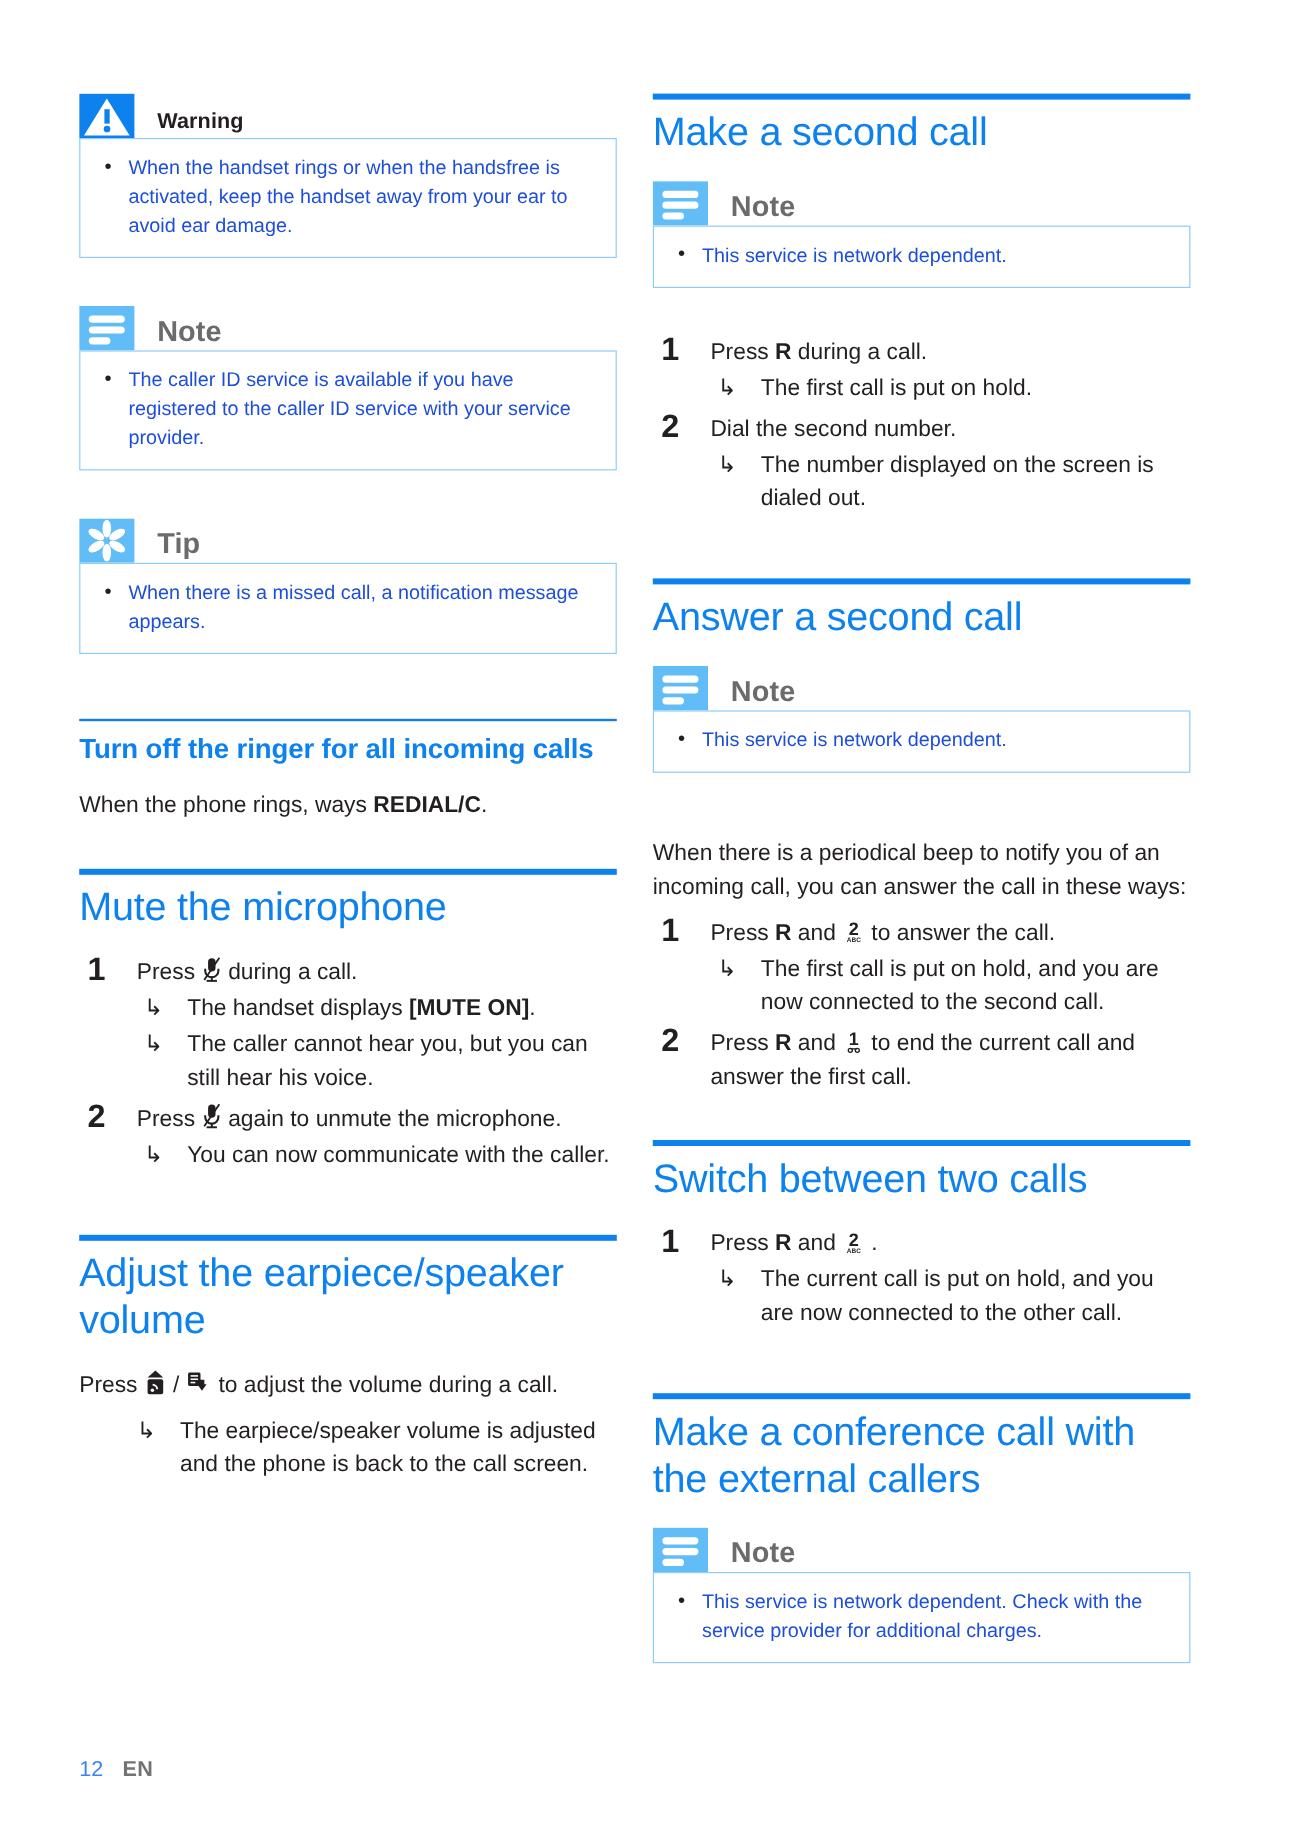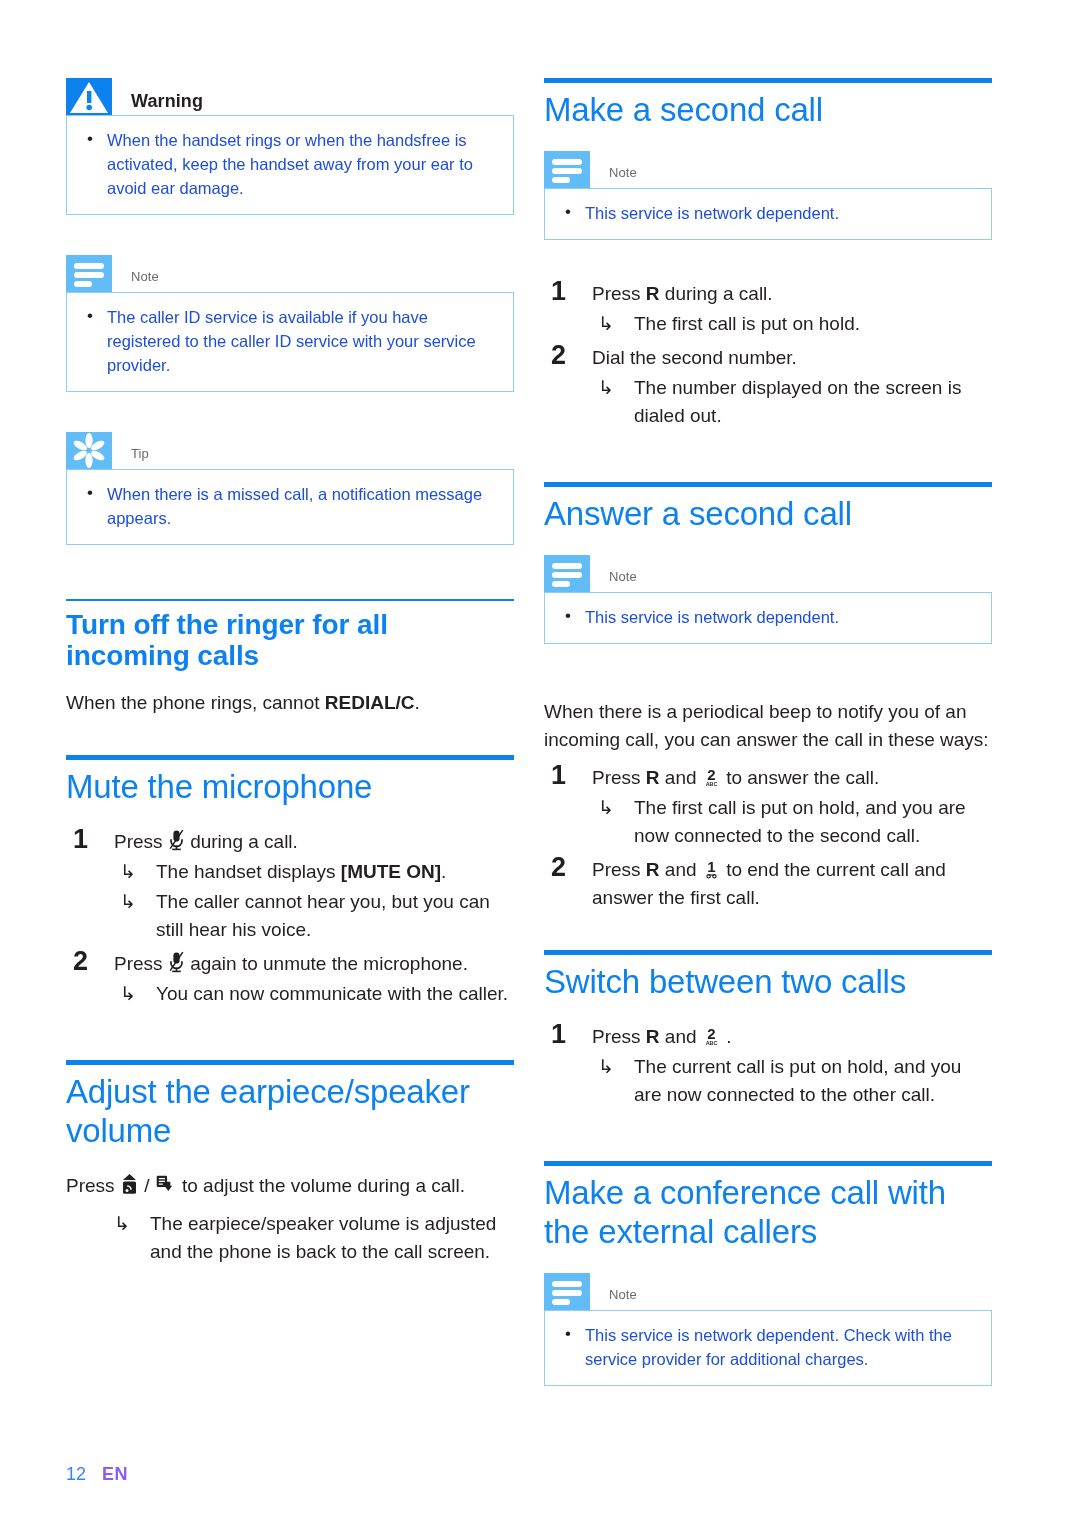--- a/index.html
+++ b/index.html
@@ -37,25 +37,25 @@
     height: 37px;
   }
   .callout-icon {
     width: 52px; height: 37px;
     flex: 0 0 52px;
     position: relative;
     display: block;
   }
   .callout-icon svg { display: block; width: 52px; height: 37px; }
   .callout-title {
-    font-size: 13px;
+    font-size: 24px;
     color: #6b6b6b;
     padding-left: 13px;
     line-height: 30px;
-    font-weight: 400;
+    font-weight: 700;
     letter-spacing: 0.1px;
   }
   .callout-title.warn {
     color: #231f20;
     font-weight: 700;
     font-size: 18px;
     line-height: 28px;
   }
   .callout-body {
     border: 1px solid #8ecdf5;
@@ -92,21 +92,21 @@
   h1.sec {
     margin: 0 0 22px 0;
     font-size: 33px;
     line-height: 39px;
     font-weight: 400;
     color: #0d82ee;
     letter-spacing: -0.2px;
   }
   h2.sub {
     margin: 0 0 18px 0;
-    font-size: 28px;
+    font-size: 23px;
     line-height: 31px;
     font-weight: 700;
     color: #0d82ee;
     letter-spacing: -0.1px;
   }
 
   
   p.body {
     margin: 0 0 24px 0;
     font-size: 19px;
@@ -187,21 +187,21 @@
     left: 66px;
     bottom: 42px;
     font-size: 18px;
     line-height: 22px;
   }
   .footer .pg {
     color: #3b82f6;
     margin-right: 16px;
   }
   .footer .lang {
-    color: #8b5cf6;
+    color: #737373;
     font-weight: 700;
     letter-spacing: 0.4px;
   }
 
   .spacer-sm { height: 14px; }
   .spacer-md { height: 28px; }
 </style>
 </head>
 <body>
 
@@ -273,21 +273,21 @@
           <li>When there is a missed call, a notification message appears.</li>
         </ul>
       </div>
     </div>
 
     <div class="spacer-md"></div>
 
     <div>
       <div class="rule-thin"></div>
       <h2 class="sub">Turn off the ringer for all incoming calls</h2>
-      <p class="body"><span>When the phone rings, cannot </span><span class="bold">REDIAL/C</span><span>.</span></p>
+      <p class="body"><span>When the phone rings, ways </span><span class="bold">REDIAL/C</span><span>.</span></p>
     </div>
 
     <div class="spacer-sm"></div>
 
     <div>
       <div class="rule-thick"></div>
       <h1 class="sec">Mute the microphone</h1>
 
       <ol class="steps">
         <li>

